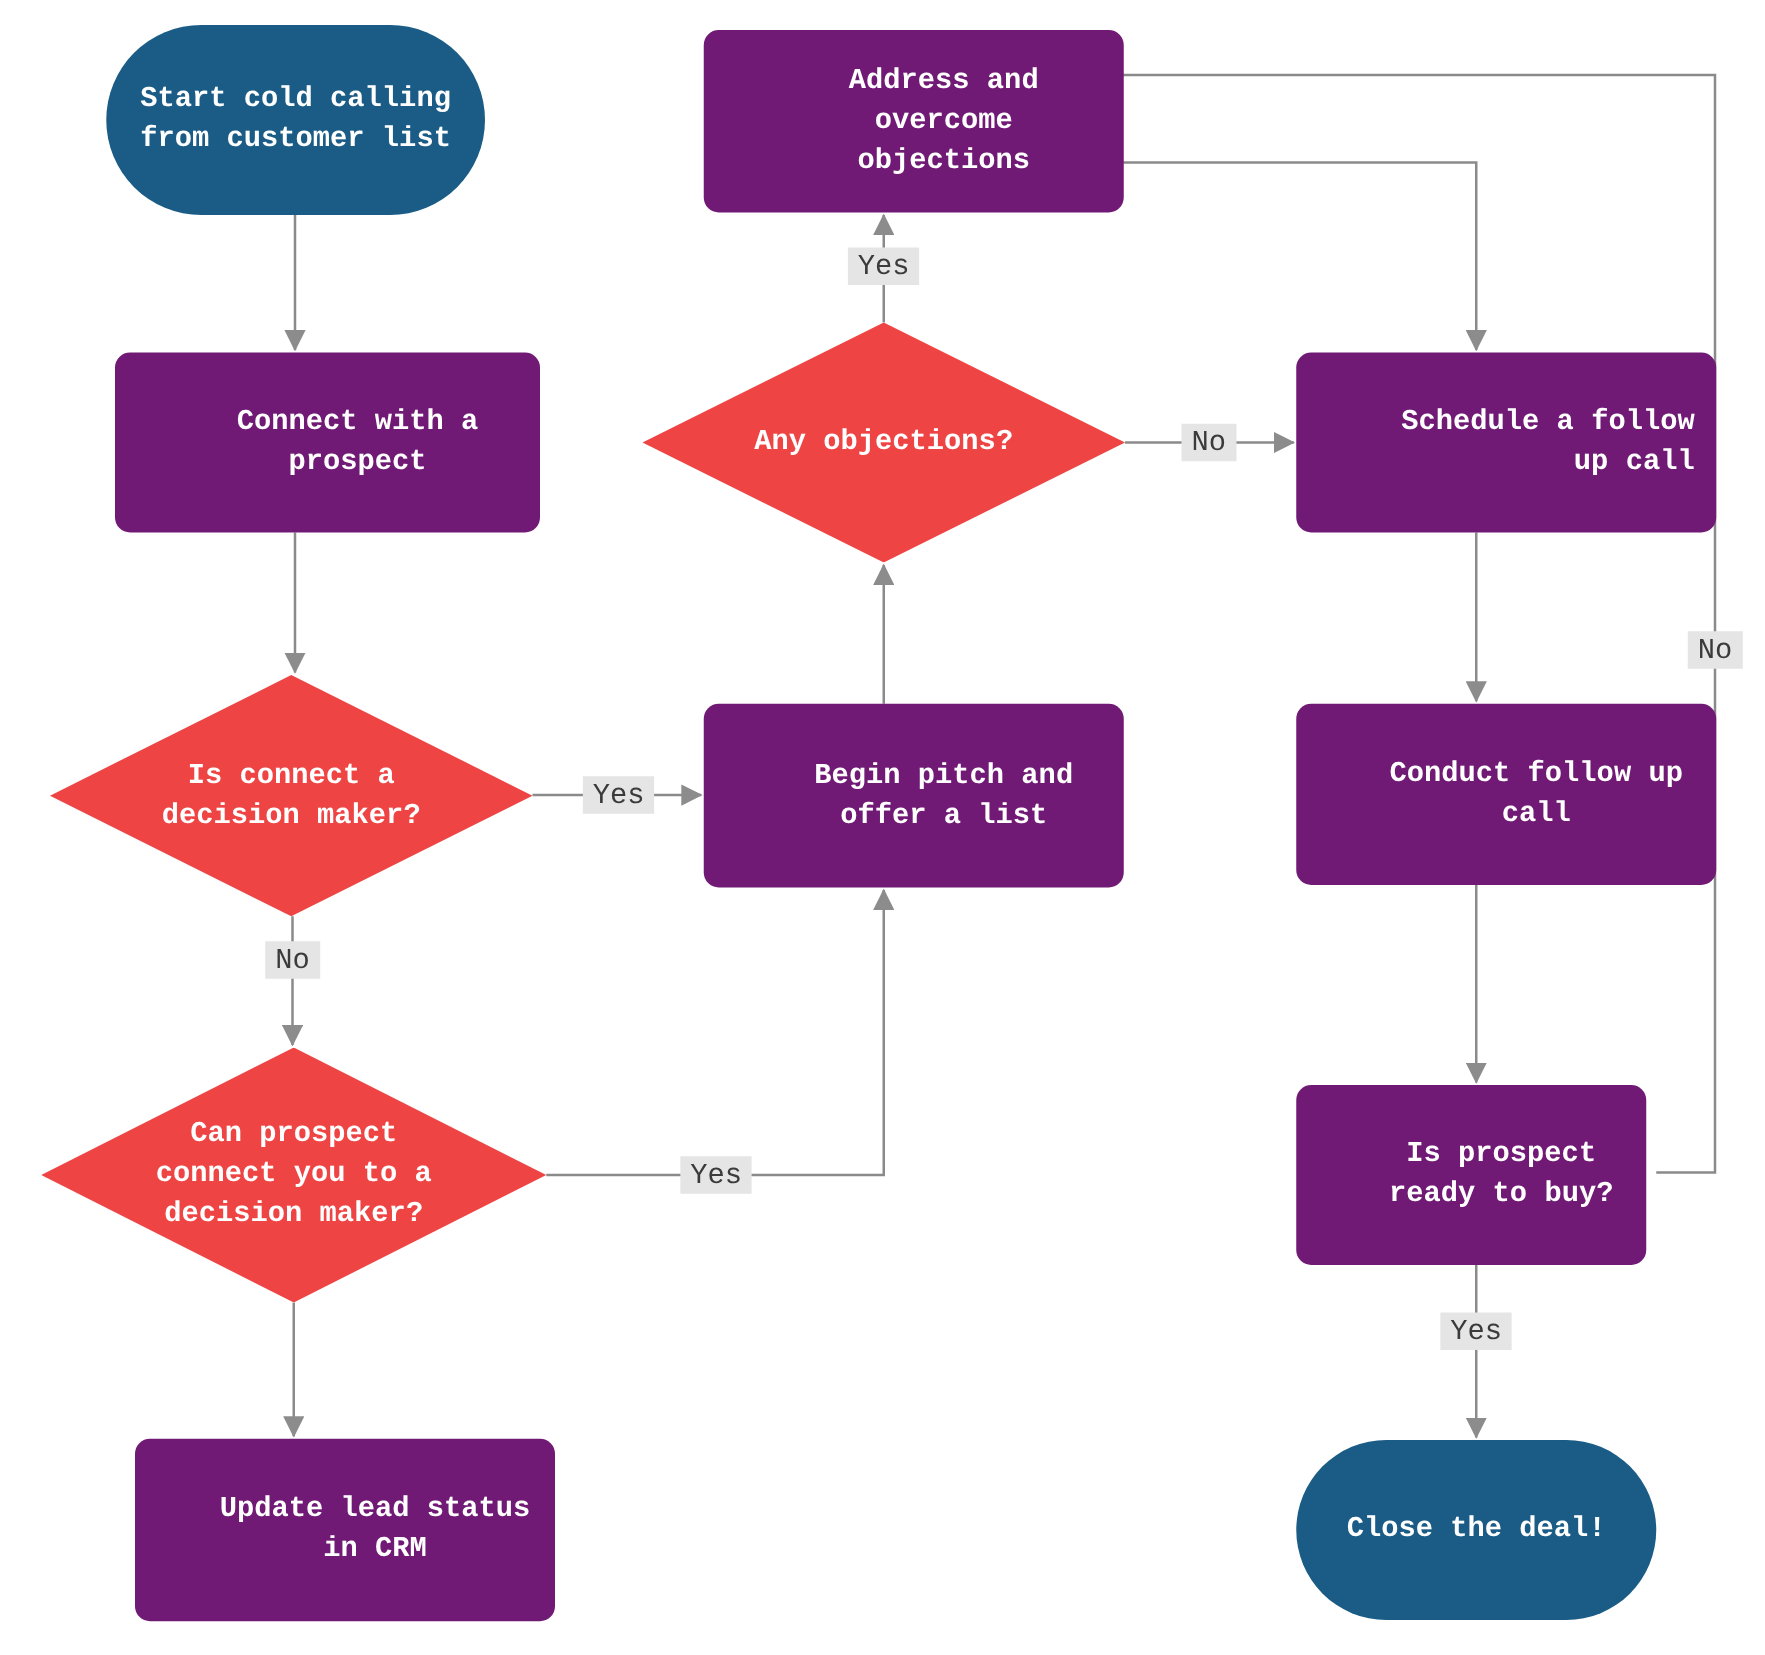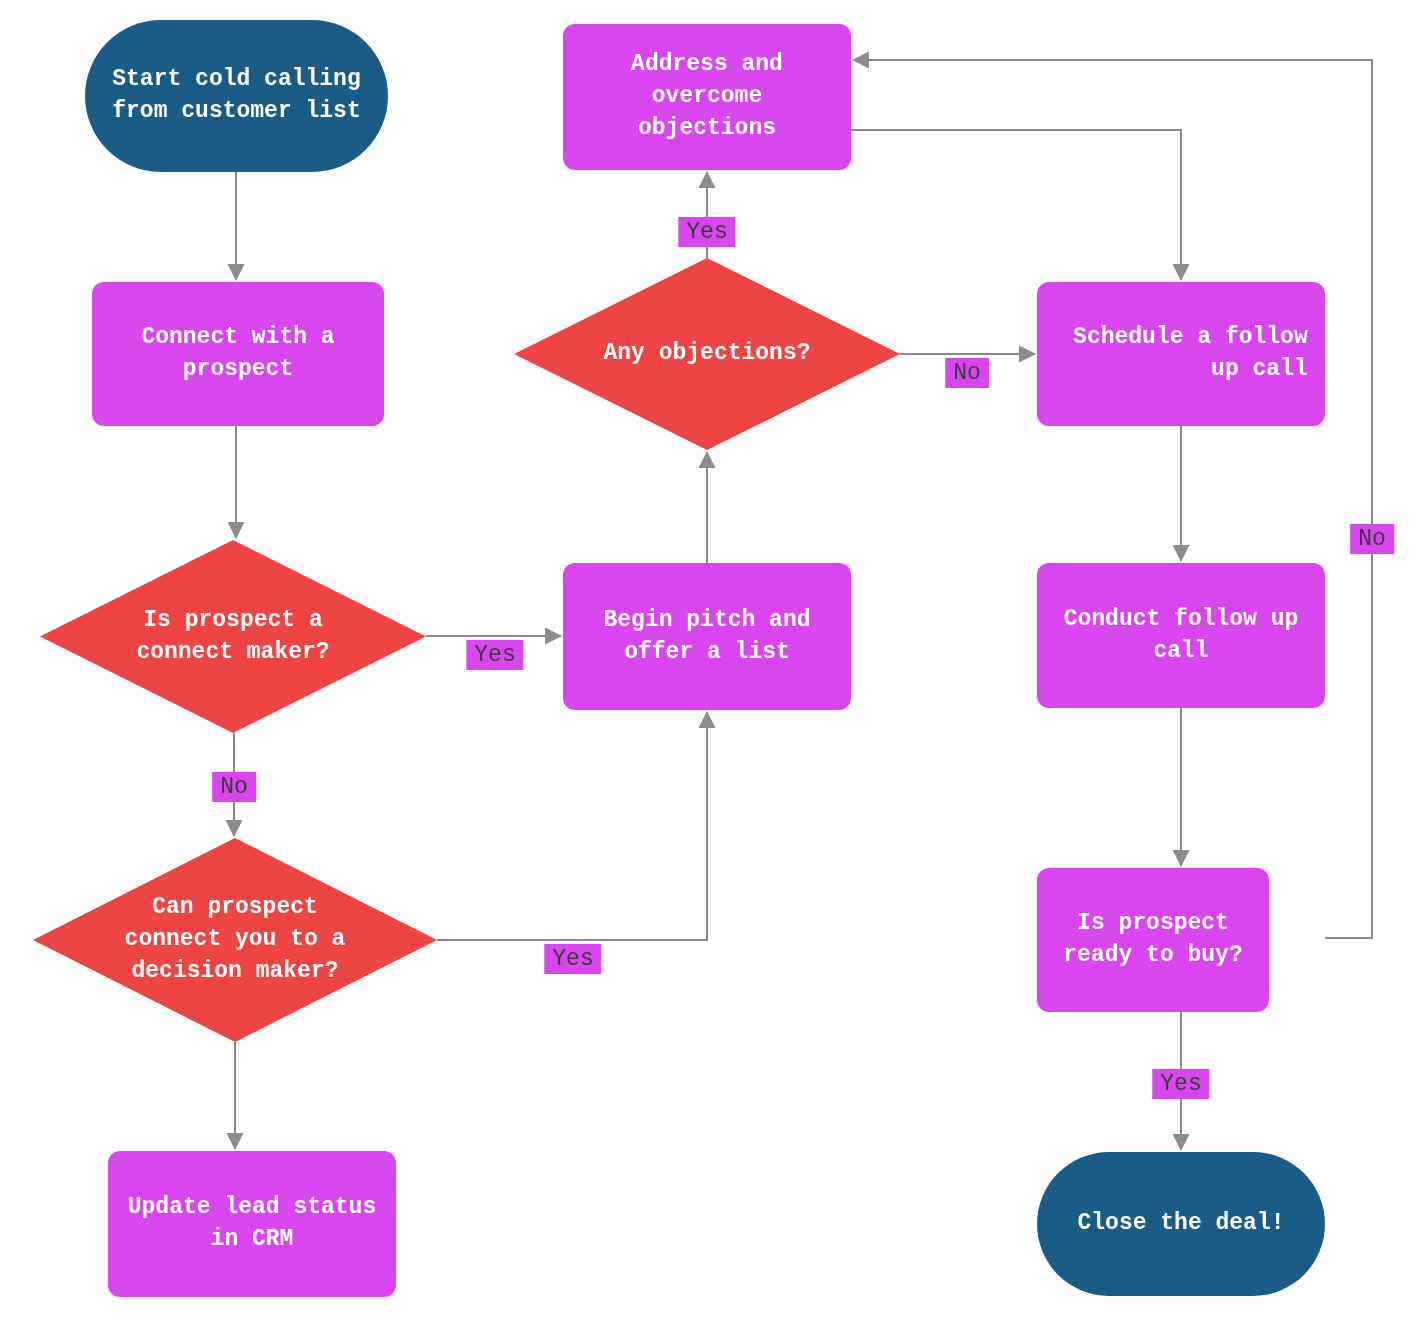--- a/index.html
+++ b/index.html
@@ -24,49 +24,48 @@
     justify-content: center;
     text-align: center;
     color: #ffffff;
     font-size: 23px;
     font-weight: 600;
     line-height: 1.38;
     z-index: 2;
   }
   .node .lbl { display: block; }
   .terminator { background: #1a5c86; }
-  .process    { background: #d946ef; border-radius: 12px; }
+  .process    { background: #701a75; border-radius: 12px; padding-left: 48px; }
   .decision   { background: #ef4444; clip-path: polygon(50% 0, 100% 50%, 50% 100%, 0 50%); }
   .process .lbl, .terminator .lbl { width: 88%; }
   .decision .lbl { width: 66%; }
 
   #n-start   { left:  85px; top:   20px; width: 303px; height: 152px; border-radius: 76px; }
   #n-connect { left:  92px; top:  282px; width: 292px; height: 144px; }
   #n-dm      { left:  40px; top:  540px; width: 386px; height: 193px; }
   #n-cc      { left:  33px; top:  838px; width: 404px; height: 204px; }
   #n-crm     { left:  92px; top: 1151px; width: 288px; height: 146px; margin-left: 16px; }
   #n-pitch   { left: 563px; top:  563px; width: 288px; height: 147px; }
   #n-obj     { left: 514px; top:  258px; width: 386px; height: 192px; }
   #n-addr    { left: 563px; top:   24px; width: 288px; height: 146px; }
   #n-sched   { left:1037px; top:  282px; width: 288px; height: 144px; text-align: right; }
   #n-conduct { left:1037px; top:  563px; width: 288px; height: 145px; }
   #n-ready   { left:1037px; top:  868px; width: 232px; height: 144px; }
   #n-close   { left:1037px; top: 1152px; width: 288px; height: 144px; border-radius: 72px; }
 
   .edge-label {
     position: absolute;
     transform: translate(-50%, -50%);
-    background: #d946ef;
+    background: #e5e5e5;
     color: #3b3b3b;
     font-size: 23px;
     font-weight: 400;
     padding: 2px 8px;
     white-space: nowrap;
     z-index: 3;
-    margin-top: 19px;
   }
   #el-dm-yes    { left:  495px; top:  636px; }
   #el-dm-no     { left:  234px; top:  768px; }
   #el-cc-yes    { left:  573px; top:  940px; }
   #el-obj-yes   { left:  707px; top:  213px; }
   #el-obj-no    { left:  967px; top:  354px; }
   #el-ready-yes { left: 1181px; top: 1065px; }
   #el-ready-no  { left: 1372px; top:  520px; }
 </style>
 </head>
@@ -100,21 +99,21 @@
 
   <div id="n-start" class="node terminator">
     <span class="lbl">Start cold calling from customer list</span>
   </div>
 
   <div id="n-connect" class="node process">
     <span class="lbl">Connect with a prospect</span>
   </div>
 
   <div id="n-dm" class="node decision">
-    <span class="lbl">Is prospect a connect maker?</span>
+    <span class="lbl">Is connect a decision maker?</span>
   </div>
 
   <div id="n-cc" class="node decision">
     <span class="lbl">Can prospect connect you to a decision maker?</span>
   </div>
 
   <div id="n-crm" class="node process">
     <span class="lbl">Update lead status in CRM</span>
   </div>
 

